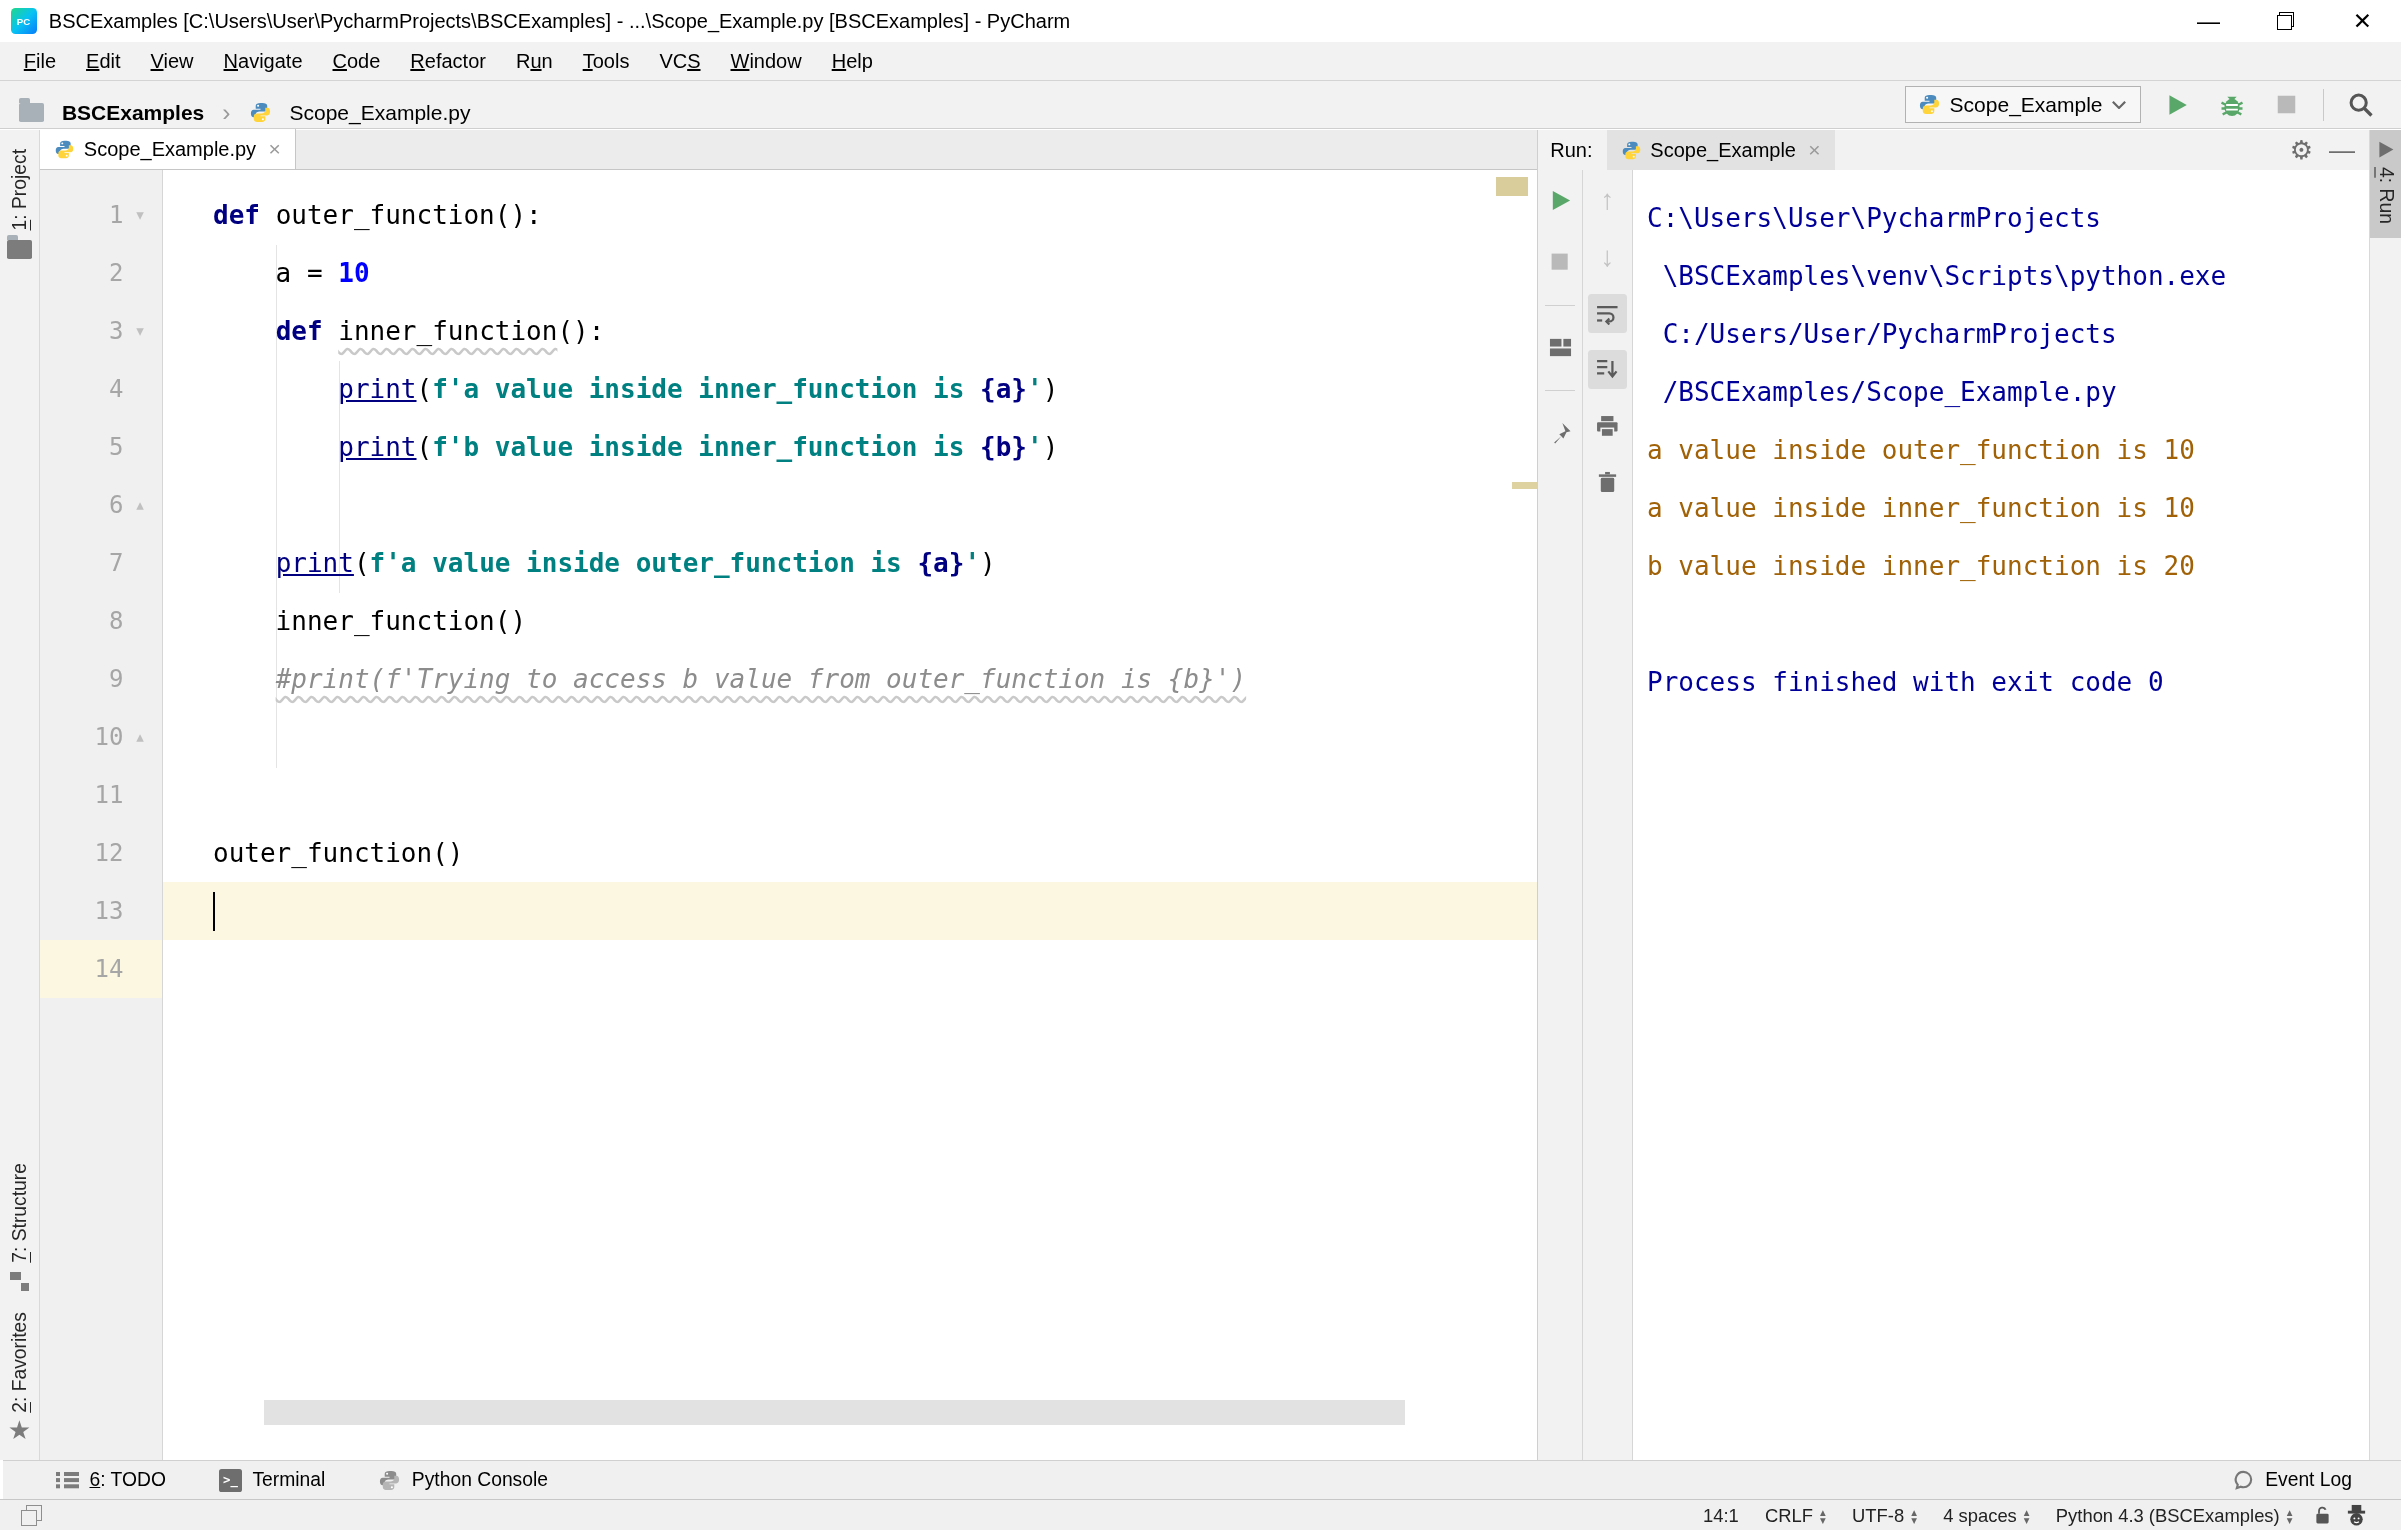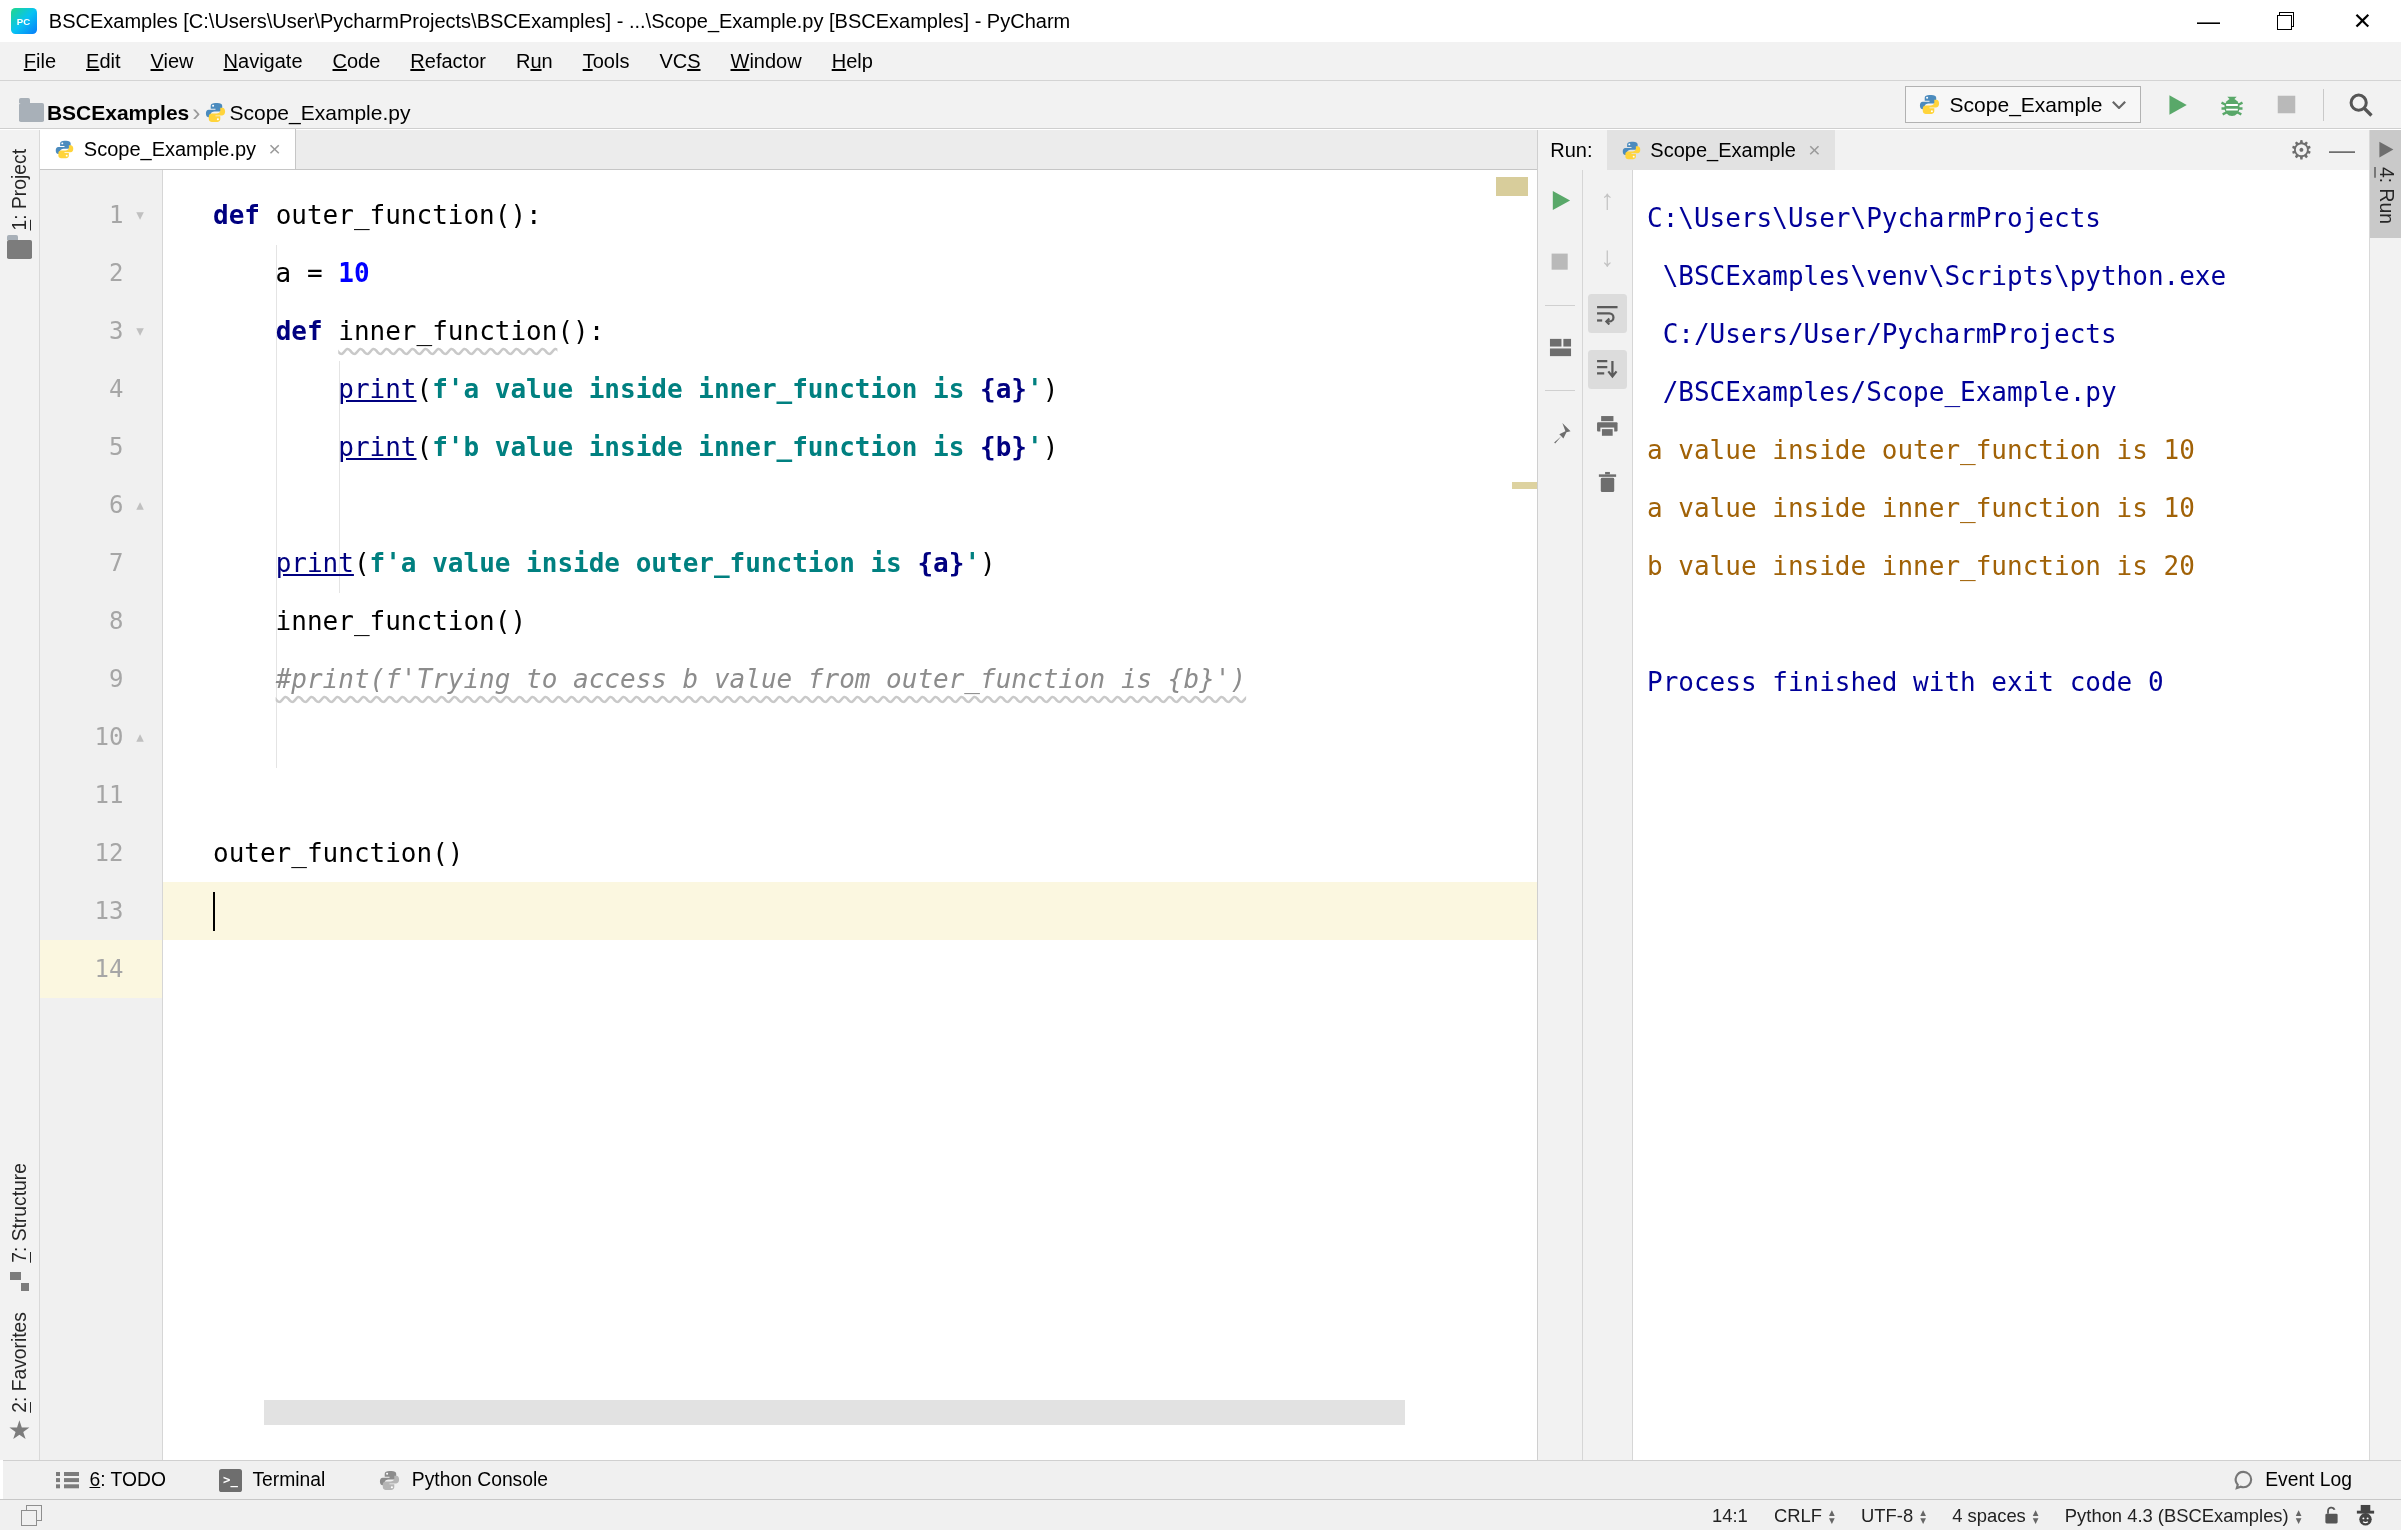--- a/index.html
+++ b/index.html
@@ -19,21 +19,21 @@
   .win-btn { width:77px; height:100%; display:flex; align-items:center; justify-content:center; font-size:23px; }
   .restore-glyph { width:17.6px; height:17.6px; position:relative; }
   .restore-glyph::before { content:""; position:absolute; top:0; right:0; width:13px; height:13px; border:1.8px solid #000; }
   .restore-glyph::after { content:""; position:absolute; bottom:0; left:0; width:13px; height:13px; border:1.8px solid #000; background:#fff; }
   
   .menubar { height:39px; background:#f2f2f2; display:flex; align-items:center; padding-left:8.8px; border-bottom:0.9px solid #d4d4d4; }
   .menu-item { font-size:20px; padding:0 15px; cursor:default; }
   .mnemonic { text-decoration:underline; }
   
   .toolbar { height:48px; background:#f2f2f2; display:flex; align-items:center; border-bottom:0.9px solid #cfcfcf; }
-  .breadcrumb { display:flex; align-items:center; margin-left:19.3px; gap:3px;margin-top:16px; }
+  .breadcrumb { display:flex; align-items:center; margin-left:19.3px; gap:18px;margin-top:16px; }
   .folder-icon { width:24.6px; height:19.3px; background:#a8b0b8; border-radius:1.8px; position:relative; }
   .folder-icon::before { content:""; position:absolute; top:-4.4px; left:0; width:10.5px; height:4.4px; background:#a8b0b8; border-radius:1.8px 1.8px 0 0; }
   .crumb-project { font-size:21px; font-weight:bold; }
   .crumb-sep { color:#9a9a9a; font-size:24.6px; }
   .crumb-file { font-size:21px; }
   .py-icon { width:23px; height:23px; display:inline-block; flex:none; }
   .run-controls { margin-left:auto; display:flex; align-items:center; gap:19.3px; padding-right:23px; }
   .run-config { display:flex; align-items:center; gap:8.8px; border:0.9px solid #b2b2b2; background:#f7f7f7; height:37px; padding:0 12.3px; font-size:21px; }
   .chev-down { width:16px; height:9.7px; }
   .tool-sep { width:0.9px; height:32px; background:#c9c9c9; }
@@ -105,21 +105,21 @@
   .bb-right { margin-left:auto; margin-right:49px; display:flex; align-items:center; gap:10.5px; }
   .todo-icon { width:23px; height:19.3px; position:relative; }
   .todo-icon::before { content:""; position:absolute; left:0; top:1.8px; width:4.4px; height:3.5px; background:#7c7c7c; box-shadow:0 6.1px 0 #7c7c7c, 0 12.3px 0 #7c7c7c; }
   .todo-icon::after { content:""; position:absolute; left:8px; top:1.8px; width:15px; height:3.5px; background:#7c7c7c; box-shadow:0 6.1px 0 #7c7c7c, 0 12.3px 0 #7c7c7c; }
   .term-icon { width:23px; height:23px; background:#6e6e6e; border-radius:2.6px; color:#fff; font-size:12.3px; font-weight:bold; display:flex; align-items:center; justify-content:center; font-family:"DejaVu Sans Mono", monospace; }
   
   .statusbar { position:absolute; left:0; right:0; bottom:0; height:32px; background:#f0f0f0; border-top:0.9px solid #c7c7c7; display:flex; align-items:center; font-size:18.4px; color:#222; }
   .switcher-icon { width:21px; height:21px; position:relative; margin-left:21px; }
   .switcher-icon::before { content:""; position:absolute; top:0; right:0; width:14px; height:14px; border:1.8px solid #8e8e8e; }
   .switcher-icon::after { content:""; position:absolute; bottom:0; left:0; width:14px; height:14px; border:1.8px solid #8e8e8e; background:#f0f0f0; }
-  .status-right { margin-left:auto; display:flex; align-items:center; gap:12.3px; padding-right:24px; }
+  .status-right { margin-left:auto; display:flex; align-items:center; gap:12.3px; padding-right:33px; }
   .status-item { display:flex; align-items:center; gap:7px; padding:0 7px; }
   .stepper { display:inline-flex; flex-direction:column; line-height:8px; font-size:11.4px; color:#666; }
   svg { display:block; }
 </style>
 </head>
 <body>
 
 <div class="app">
 
   <div class="titlebar">

